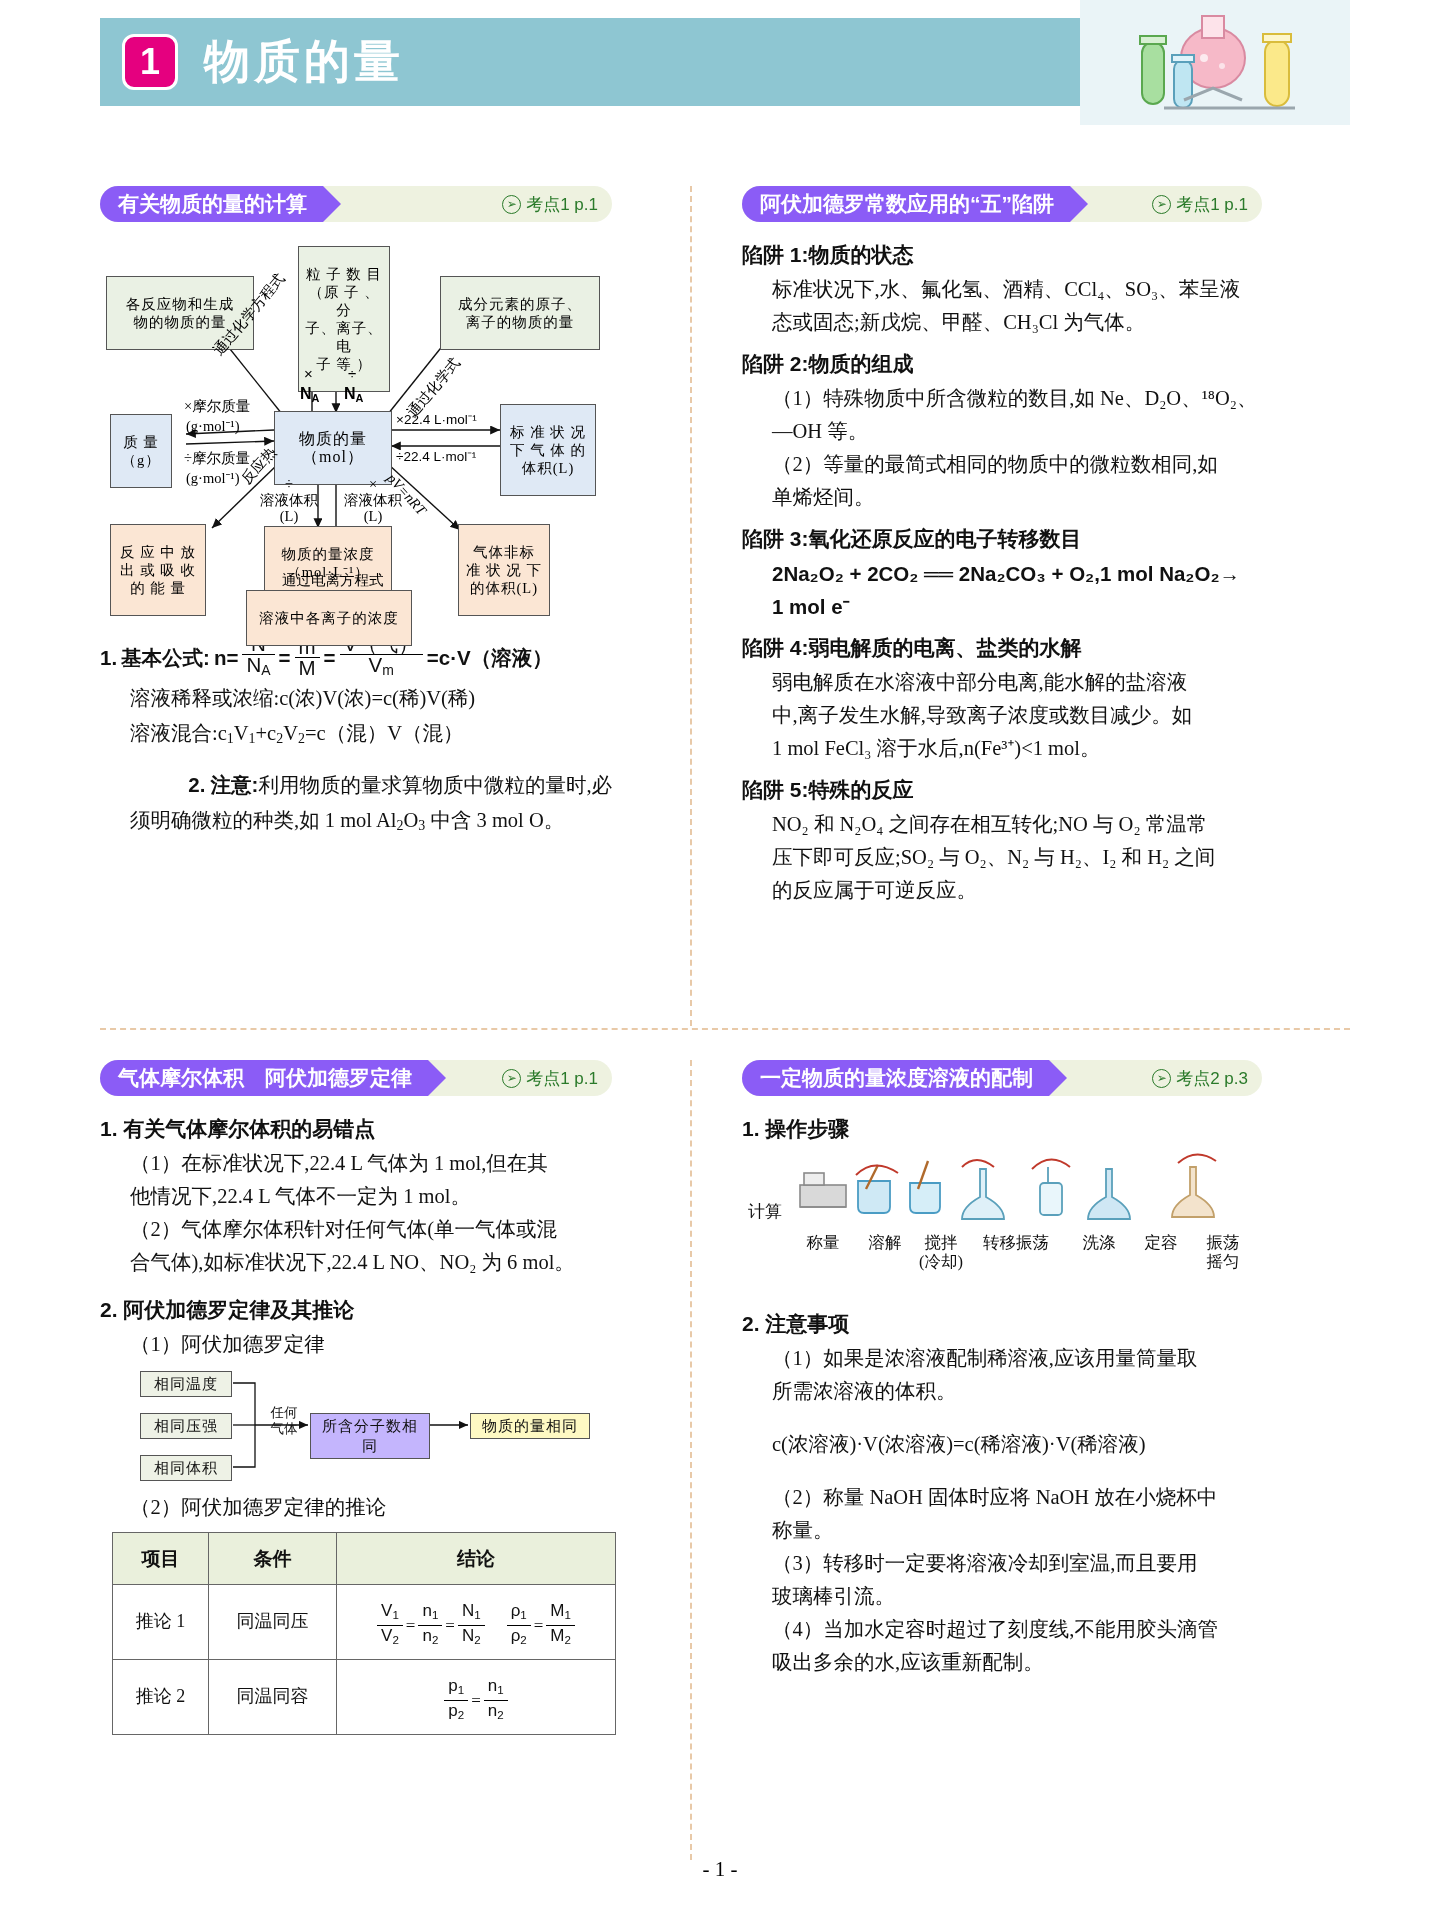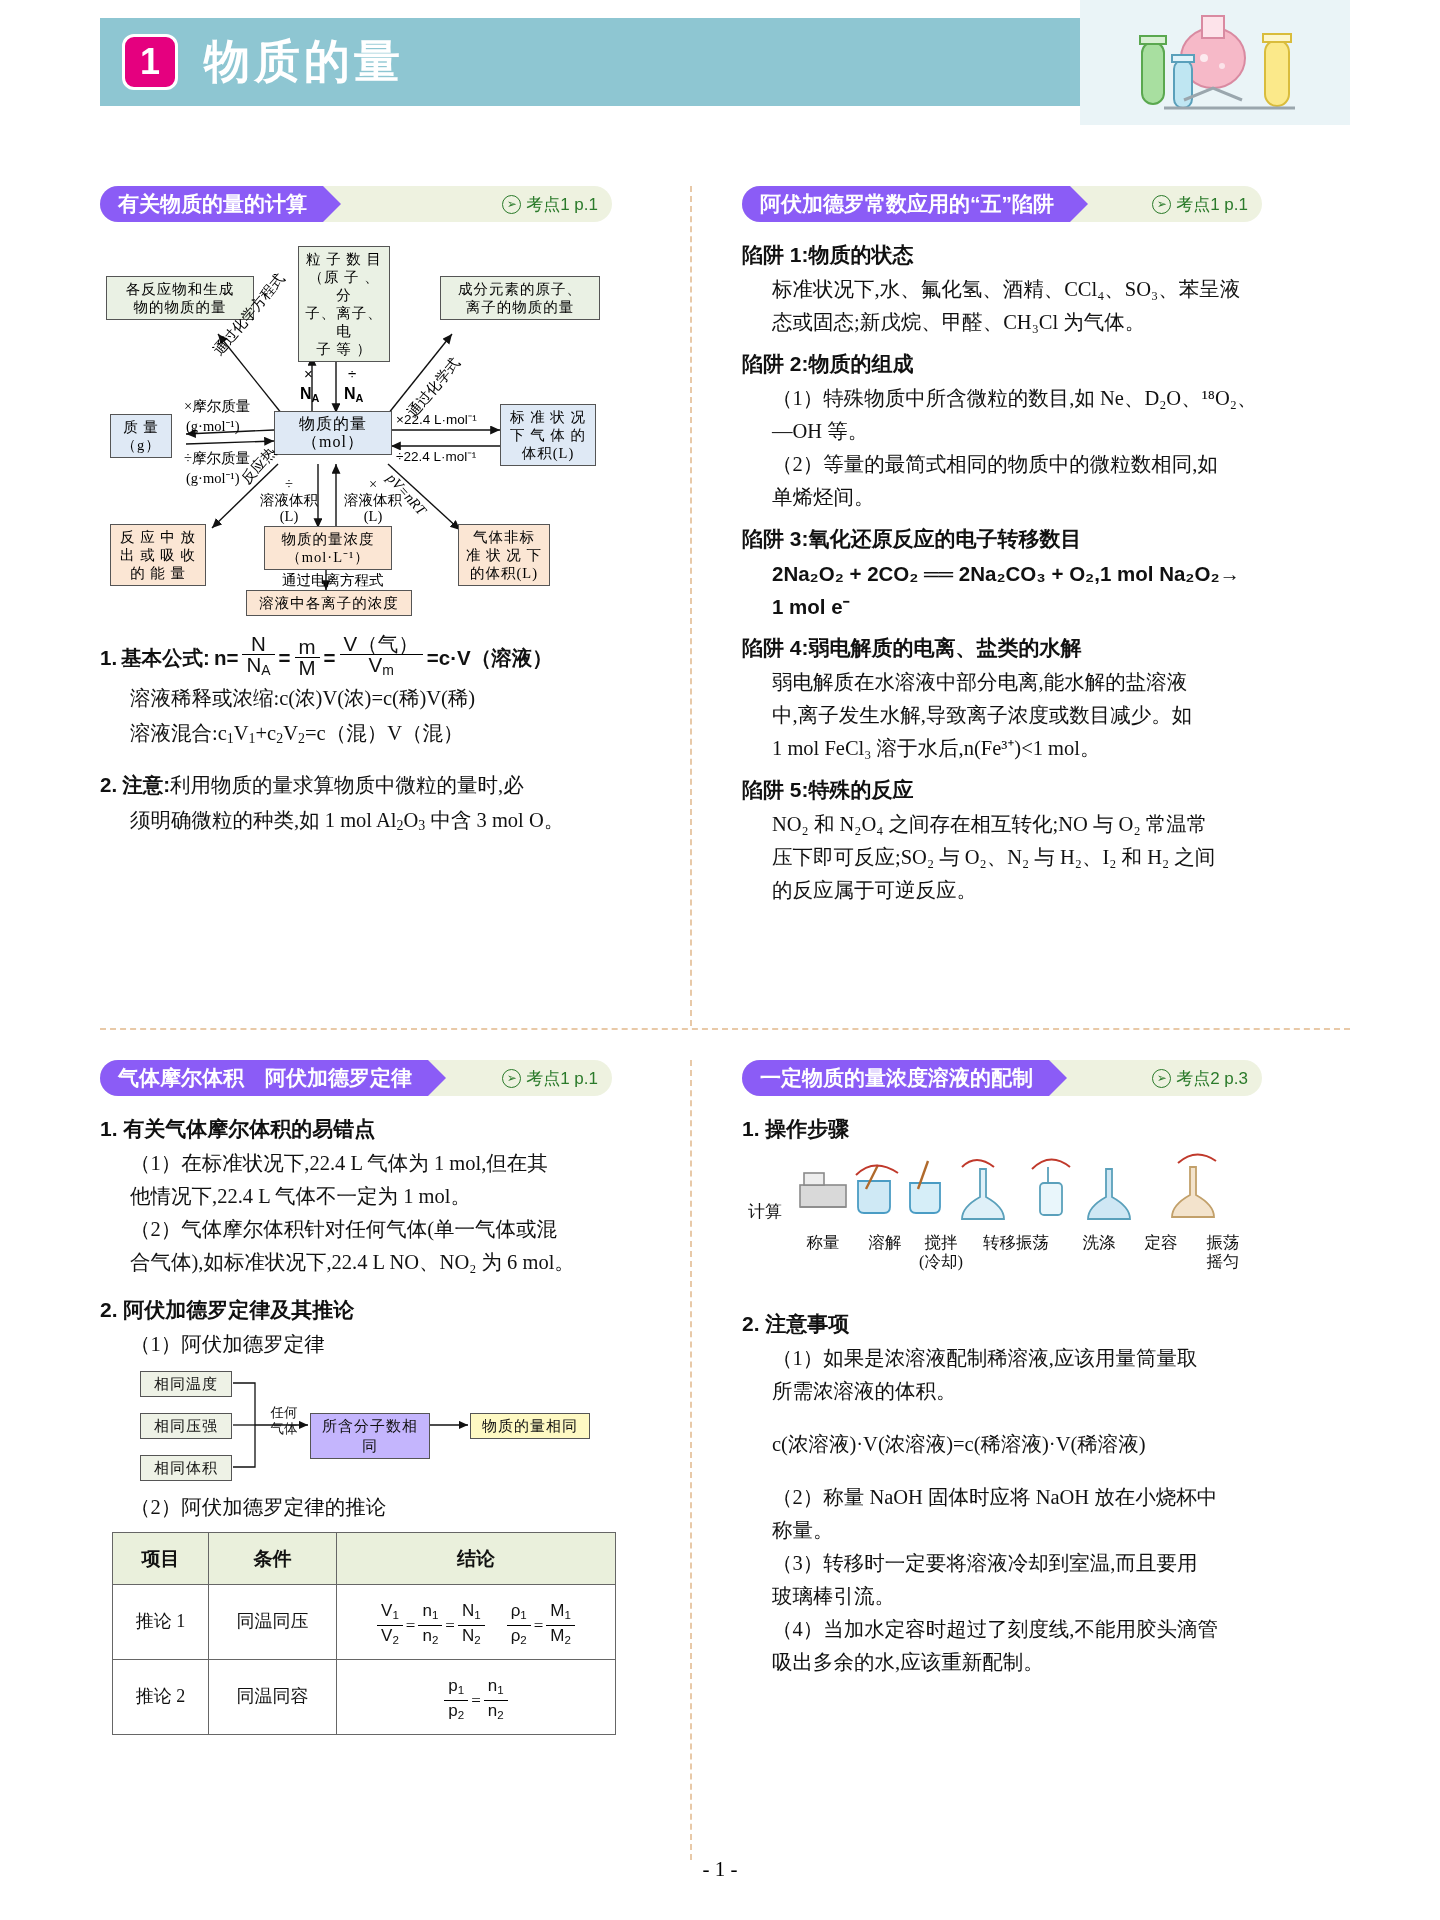--- a/index.html
+++ b/index.html
@@ -90,21 +90,21 @@
   .num-head { font-size: 21px; font-weight: bold; font-family:"Liberation Sans", sans-serif;
               margin-top: 8px; margin-bottom: 2px; }
   .indent { padding-left: 30px; }
   .p { margin-bottom: 2px; }
   sub { font-size: 0.68em; vertical-align: -0.25em; }
 
   
   .diagram { position: relative; width: 512px; height: 390px; }
   .dbox {
     position: absolute; border: 1.4px solid #555; font-size: 14.5px;
-    line-height: 18px; text-align: center; padding: 3px 4px;
+    line-height: 18px; text-align: center; padding: 18px 4px;
     font-family: "Liberation Serif", serif; background:#fff;
     letter-spacing: 1px;
   }
   .dbox.green { background:#eaf1e4; }
   .dbox.blue  { background:#dfe9f5; }
   .dbox.peach { background:#fbe6d4; }
   .dlabel {
     position: absolute; font-size: 13.5px; font-family:"Liberation Sans", sans-serif;
     line-height: 16px; white-space: nowrap; color:#000;
   }
@@ -344,21 +344,21 @@
         <span class="frac">
           <span class="n">V（气）</span>
           <span class="d"><span>V</span><sub>m</sub></span>
         </span>
         <span class="bold">=c·V（溶液）</span>
       </div>
       <div class="p indent">溶液稀释或浓缩:c(浓)V(浓)=c(稀)V(稀)</div>
       <div class="p indent">
         <span>溶液混合:c</span><sub>1</sub><span>V</span><sub>1</sub><span>+c</span><sub>2</sub><span>V</span><sub>2</sub><span>=c（混）V（混）</span>
       </div>
-      <div class="p" style="margin-top:12px;">
+      <div class="p" style="margin-top:12px;text-align:right;">
         <span class="bold">2.</span>
         <span class="bold">注意:</span><span>利用物质的量求算物质中微粒的量时,必</span>
       </div>
       <div class="p indent">
         <span>须明确微粒的种类,如 1 mol Al</span><sub>2</sub><span>O</span><sub>3</sub><span> 中含 3 mol O。</span>
       </div>
     </div>
   </div>
 
   <div class="col-right">

